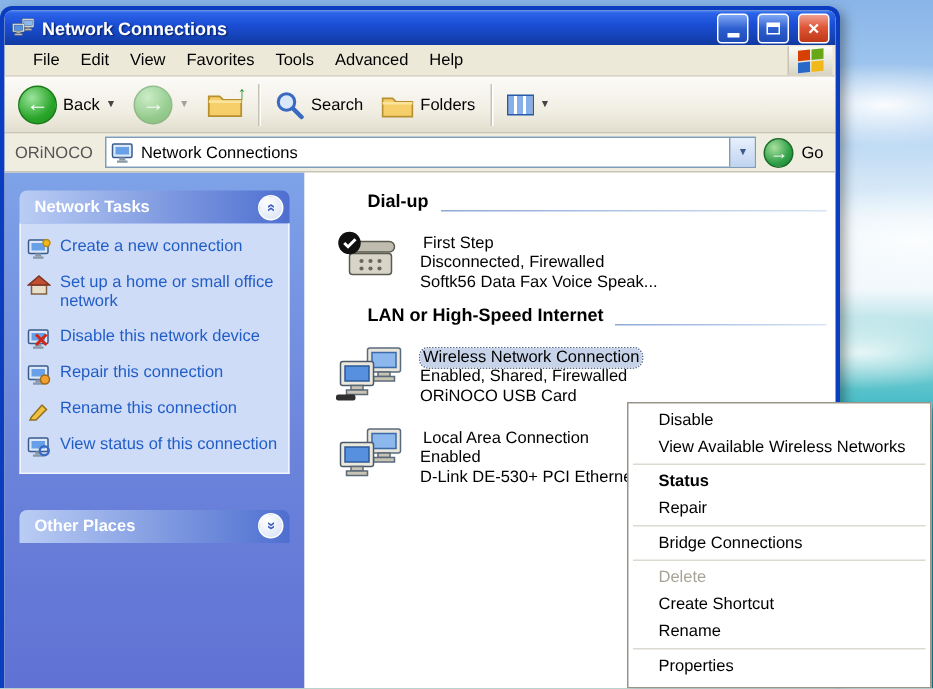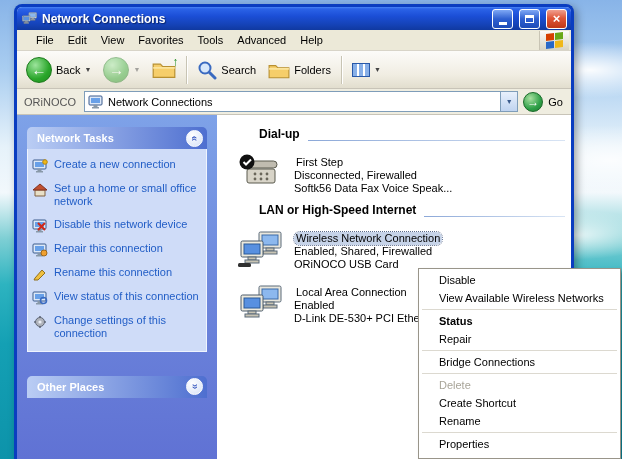--- a/index.html
+++ b/index.html
@@ -12,21 +12,21 @@
       radial-gradient(ellipse 160px 50px at 610px 160px, rgba(255,255,255,.85), rgba(255,255,255,0) 70%),
       radial-gradient(ellipse 120px 35px at 575px 235px, rgba(255,255,255,.8), rgba(255,255,255,0) 70%),
       linear-gradient(180deg,#88B4E8 0%,#A9CDF0 15%,#E6F2FA 32%,#F2F8FC 42%,#7ECFD4 52%,#2DB3C0 62%,#14A0B4 75%,#0D93AA 100%);
   }
 
   
   .window{
     position:absolute; left:0; top:4px; width:560px; height:455px;
     display:flex; flex-direction:column;
     border:3px solid #0A3DC0; border-bottom:none; border-radius:8px 8px 0 0;
-    overflow:hidden; background:#ECE9D8; box-shadow:3px 3px 8px rgba(0,0,0,.35);margin-left:14px;
+    overflow:hidden; background:#ECE9D8; box-shadow:3px 3px 8px rgba(0,0,0,.35);
   }
   .titlebar{
     height:23px; flex:0 0 23px; display:flex; align-items:center; padding:0 4px; gap:4px;
     background:linear-gradient(180deg,#4A86F5 0%,#2B63E8 8%,#1B4ED6 40%,#1543B8 75%,#1039A0 100%);
   }
   .title-icon{ width:17px; height:15px; }
   .title-text{ color:#fff; font-weight:bold; font-size:12px; text-shadow:1px 1px 1px #08246B; flex:1; }
   .wbtn{ width:21px; height:20px; margin-left:2px; border:1px solid #fff; border-radius:3px;
     display:flex; align-items:center; justify-content:center; color:#fff; }
   .wbtn.minb,.wbtn.maxb{ background:linear-gradient(180deg,#7FA8F5,#2E5FD0 50%,#1E4BB8); }
@@ -270,28 +270,20 @@
                 </svg>
               <span>Rename this connection</span>
             </div>
             <div class="task-item">
               <svg class="ticon" viewBox="0 0 16 14">
                   <use href="#minipc"></use>
                   <circle cx="11.5" cy="9.5" r="3" fill="none" stroke="#3A6AC0" stroke-width="1.6"></circle>
                 </svg>
               <span>View status of this connection</span>
             </div>
-            <div class="task-item">
-              <svg class="ticon" viewBox="0 0 16 14">
-                  <circle cx="8" cy="7" r="4.5" fill="#B0B4BC" stroke="#606878"></circle>
-                  <circle cx="8" cy="7" r="1.6" fill="#ECEFF6"></circle>
-                  <path d="M8,1 v2 M8,11 v2 M2,7 h2 M12,7 h2" stroke="#606878" stroke-width="1.6"></path>
-                </svg>
-              <span>Change settings of this connection</span>
-            </div>
           </div>
         </div>
 
         <div class="panel">
           <div class="panel-header">
             <span>Other Places</span>
             <span class="chev down">
                 <span>«</span>
               </span>
           </div>

